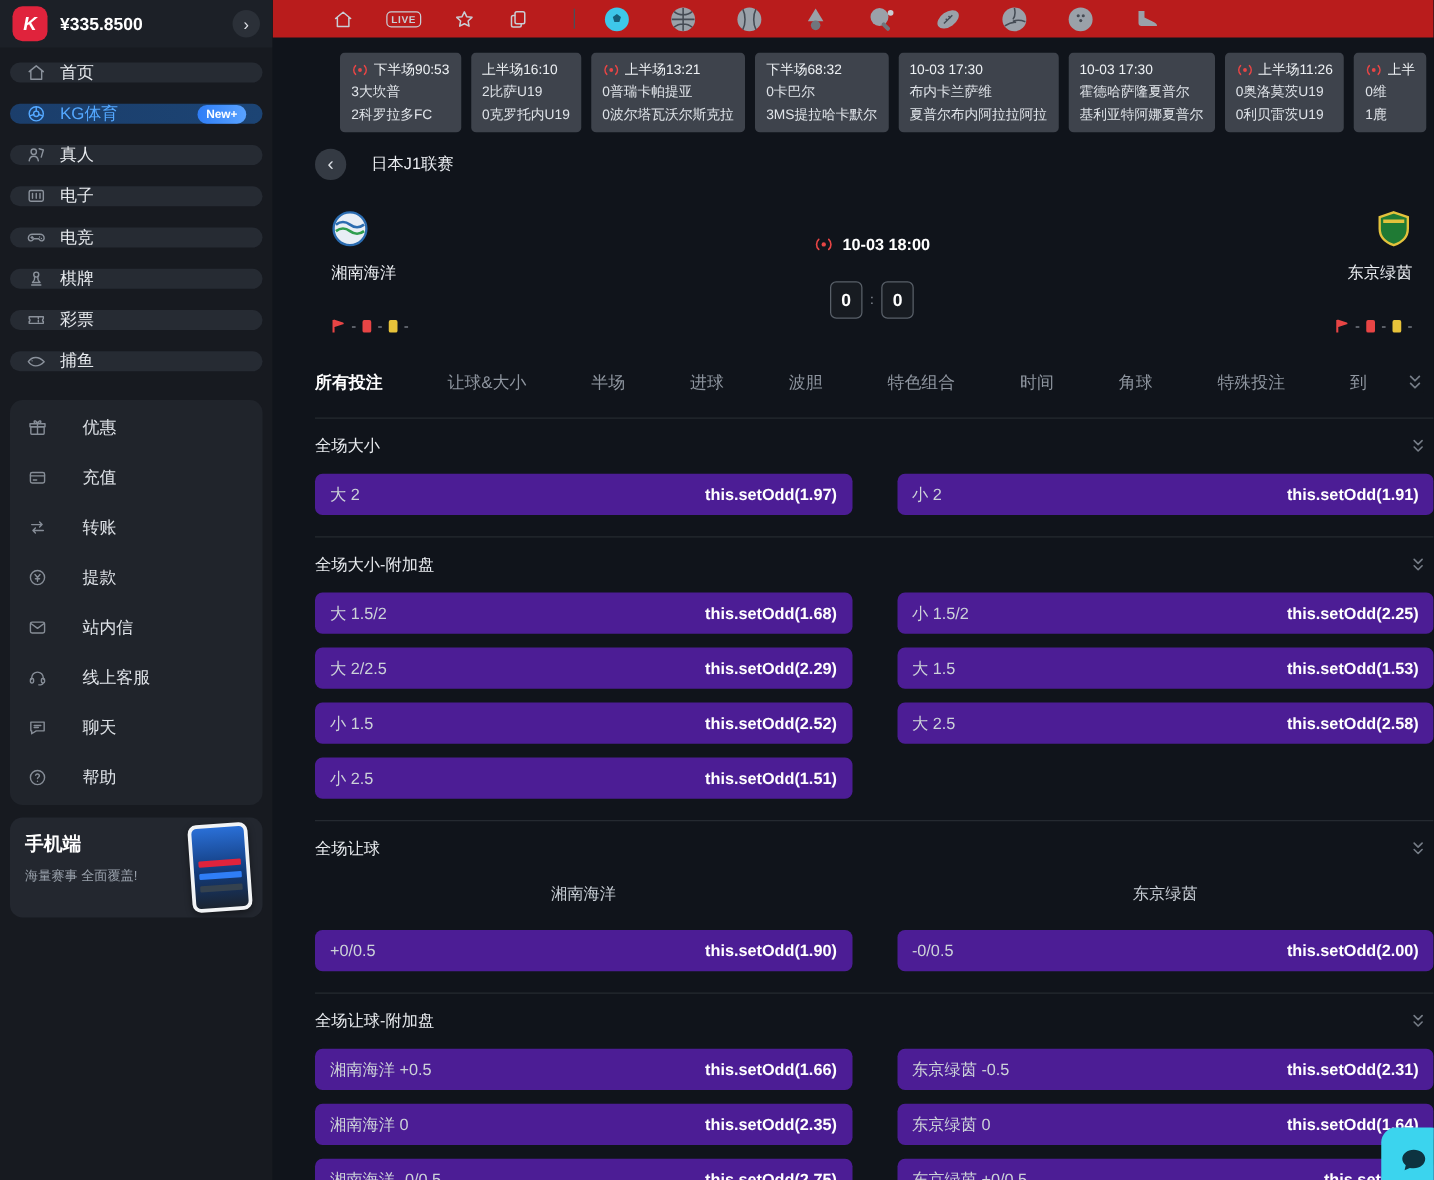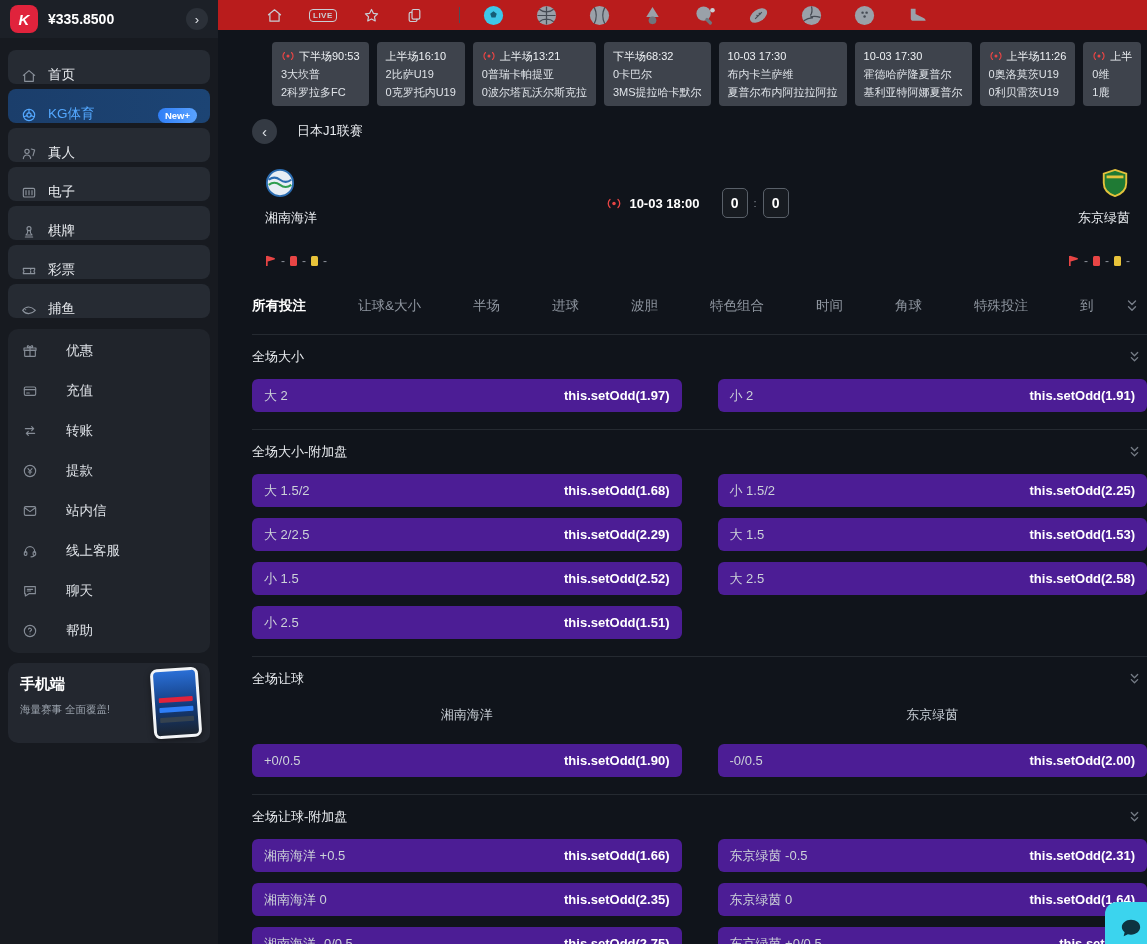--- a/index.html
+++ b/index.html
@@ -8,21 +8,21 @@
   svg{display:block}
   .ic{width:16px;height:16px;fill:none;stroke:currentColor;stroke-width:1.7;stroke-linecap:round;stroke-linejoin:round}
 
   
   .sidebar{position:absolute;left:0;top:0;bottom:0;width:218px;background:#171a20;z-index:5;display:flex;flex-direction:column;overflow:hidden}
   .wallet{height:38px;background:#1c2027;display:flex;align-items:center;padding:0 10px;gap:10px;flex:0 0 auto}
   .logo{width:28px;height:28px;border-radius:8px;background:#e0233c;color:#fff;font-weight:bold;font-size:15px;font-style:italic;display:flex;align-items:center;justify-content:center}
   .balance{font-size:14px;font-weight:bold;color:#fff}
   .wallet-arrow{margin-left:auto;width:22px;height:22px;border-radius:50%;background:#2b3038;color:#e0e3e8;display:flex;align-items:center;justify-content:center;font-size:13px;cursor:pointer}
   .nav-main{padding:12px 8px 0;flex:0 0 auto}
-  .nav-item{height:34px;margin-bottom:5px;background:#262b33;border-radius:8px;display:flex;align-items:flex-end;gap:11px;padding:0 13px;font-size:13.5px;color:#e7eaee;cursor:pointer}
+  .nav-item{height:16px;margin-bottom:17px;background:#262b33;border-radius:8px;display:flex;align-items:center;gap:11px;padding:0 13px;font-size:13.5px;color:#e7eaee;cursor:pointer}
   .nav-item .nico{display:flex;color:#8b929c}
   .nav-item.active{background:linear-gradient(90deg,#1b3e6b,#1c4474);color:#54a8ff}
   .nav-item.active .nico{color:#54a8ff}
   .badge{margin-left:auto;background:linear-gradient(90deg,#2f7ef7,#59a2ff);color:#fff;font-size:9.5px;padding:2px 7px;border-radius:9px;font-weight:bold}
   .nav-panel{margin:6px 8px 0;background:#20242b;border-radius:10px;padding:2px 0;flex:0 0 auto}
   .panel-item{height:40px;display:flex;align-items:center;gap:28px;padding:0 14px;font-size:13.5px;color:#dfe3e8;cursor:pointer}
   .panel-item .nico{display:flex;color:#868d97}
   .promo{margin:10px 8px;background:#23272f;border-radius:10px;height:80px;position:relative;padding:12px;overflow:hidden}
   .promo-title{font-size:15px;font-weight:bold;color:#fff}
   .promo-sub{font-size:10.5px;color:#9aa2ac;margin-top:9px}
@@ -50,21 +50,21 @@
 
   .matchhead{margin:24px 17px 0 47px;display:grid;grid-template-columns:1fr auto 1fr;align-items:start}
   .team{display:flex;flex-direction:column;gap:11px}
   .team.away{align-items:flex-end}
   .tbadge{width:30px;height:30px}
   .tname{font-size:13px;color:#eaedf1}
   .corners{display:flex;align-items:center;gap:5px;margin-top:16px;color:#8a9099;font-size:12px}
   .ccard{width:7px;height:10px;border-radius:1.5px}
   .ccard.red{background:#e84545}
   .ccard.yel{background:#e8c33a}
-  .center{display:flex;flex-direction:row;align-items:center;margin-top:20px;gap:22px}
+  .center{display:flex;flex-direction:column;align-items:center;margin-top:20px;gap:22px}
   .mtime{display:flex;align-items:center;gap:7px;font-size:13px;font-weight:bold;color:#fff}
   .score{display:flex;align-items:center;gap:6px}
   .sbox{width:26px;height:30px;border:1px solid #596069;border-radius:5px;background:#171b21;color:#fff;font-size:14px;font-weight:bold;display:flex;align-items:center;justify-content:center}
   .ssep{color:#8a9099;font-size:11px}
 
   .tabs{margin:26px 0 0 34px;display:flex;align-items:center;gap:52px;font-size:13.5px;color:#8f96a0;white-space:nowrap;overflow:hidden;position:relative;padding-right:34px;height:24px}
   .tab{flex:0 0 auto;cursor:pointer}
   .tab.active{color:#fff;font-weight:bold}
   .tabs-chevron{position:absolute;right:8px;top:4px;color:#767d87;cursor:pointer;background:#10141b}
 
@@ -123,20 +123,29 @@
       <span>真人</span>
     </div>
     <div class="nav-item">
       <span class="nico">
           <svg class="ic" viewBox="0 0 24 24">
             <rect x="3.5" y="5" width="17" height="13" rx="2"></rect>
             <path d="M7.5 8.5v6M12 8.5v6M16.5 8.5v6"></path>
           </svg>
         </span>
       <span>电子</span>
+    </div>
+    <div class="nav-item">
+      <span class="nico">
+          <svg class="ic" viewBox="0 0 24 24">
+            <path d="M7.5 8h9c2.8 0 5 2.2 5 5a3 3 0 01-5.4 1.8L15 13.5H9l-1.1 1.3A3 3 0 012.5 13c0-2.8 2.2-5 5-5z"></path>
+            <path d="M7 10.8v2.4M5.8 12h2.4M16 11.3h.01M18.2 13.2h.01"></path>
+          </svg>
+        </span>
+      <span>电竞</span>
     </div>
     <div class="nav-item">
       <span class="nico">
           <svg class="ic" viewBox="0 0 24 24">
             <circle cx="12" cy="7" r="3"></circle>
             <path d="M10 10.5c.5 2-1 4.5-2.5 6h9c-1.5-1.5-3-4-2.5-6M6.5 19.5h11"></path>
           </svg>
         </span>
       <span>棋牌</span>
     </div>

